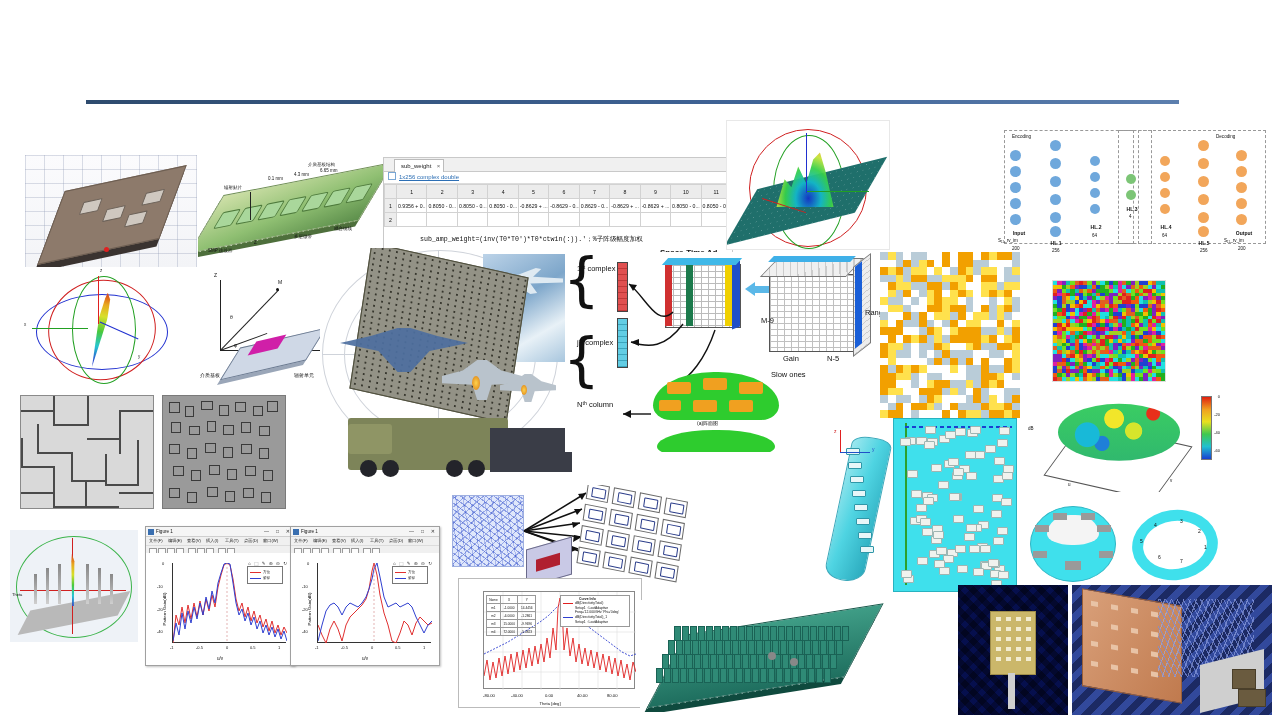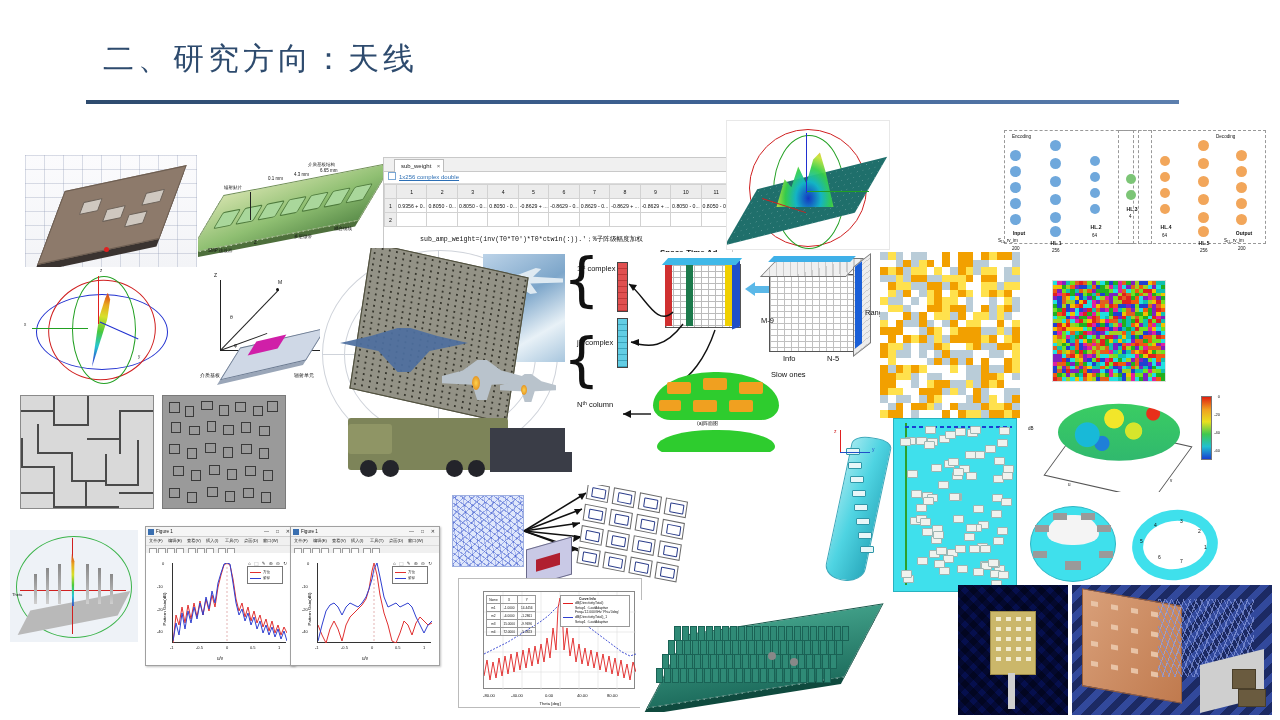--- a/index.html
+++ b/index.html
@@ -279,23 +279,20 @@
     background:repeating-linear-gradient(60deg,rgba(120,140,220,.75) 0 1px,transparent 1px 5px),
                repeating-linear-gradient(110deg,rgba(160,175,230,.6) 0 1px,transparent 1px 6px);}
   .photoB .conn{position:absolute;left:128px;top:72px;width:64px;height:48px;background:#cfcfcf;transform:skewY(-14deg);}
   .photoB .box{position:absolute;background:#6a5b3f;border:1px solid #4a3f2a;}
 </style>
 </head>
 <body>
 
 <div class="slide">
 
-  <div class="title-wrap">
-    <div class="slide-title">二、研究方向：天线</div>
-  </div>
   <div class="title-rule"></div>
 
   <div class="fig cad1">
     <div class="grid"></div>
     <div class="slab">
       <div class="slot" style="left:24px;top:14px;"></div>
       <div class="slot" style="left:52px;top:26px;"></div>
       <div class="slot" style="left:78px;top:36px;"></div>
       <div class="slot" style="left:88px;top:18px;"></div>
     </div>
@@ -608,21 +605,21 @@
     <div style="position:absolute;left:204px;top:22px;width:84px;height:76px;background:#fff;border:1px solid #555;
          background-image:linear-gradient(#c0c0c0 1px,transparent 1px),linear-gradient(90deg,#c0c0c0 1px,transparent 1px);
          background-size:7px 6px;"></div>
     <div style="position:absolute;left:204px;top:6px;width:84px;height:17px;background:#f0f0f0;border:1px solid #777;transform:skewX(-44deg);
          background-image:repeating-linear-gradient(45deg,#ccc 0 1px,transparent 1px 5px);"></div>
     <div style="position:absolute;left:288px;top:8px;width:16px;height:88px;background:#ededed;border:1px solid #777;transform:skewY(-38deg);
          background-image:repeating-linear-gradient(0deg,#ccc 0 1px,transparent 1px 6px);"></div>
     <div style="position:absolute;left:290px;top:12px;width:7px;height:82px;background:#1a5fd8;transform:skewY(-38deg);"></div>
     <div style="position:absolute;left:206px;top:4px;width:82px;height:6px;background:#3fb0e8;transform:skewX(-44deg);"></div>
     <div class="lb" style="left:196px;top:64px;">M-9</div>
-    <div class="lb" style="left:218px;top:102px;">Info</div>
+    <div class="lb" style="left:218px;top:102px;">Gain</div>
     <div class="lb" style="left:262px;top:102px;">N-5</div>
     <div class="lb" style="left:300px;top:56px;">Range</div>
     <div class="lb" style="left:206px;top:118px;">Slow ones</div>
 
     <svg width="360" height="200" style="position:absolute;left:0;top:0;pointer-events:none;">
       <path d="M108 60 C 92 76, 80 44, 64 32" stroke="#111" stroke-width="1.4" fill="none"></path>
       <polygon points="64,32 72,33 68,39" fill="#111"></polygon>
       <path d="M118 72 C 100 96, 84 96, 66 90" stroke="#111" stroke-width="1.4" fill="none"></path>
       <polygon points="66,90 74,87 74,94" fill="#111"></polygon>
       <path d="M150 78 C 140 108, 124 126, 112 132" stroke="#111" stroke-width="1.4" fill="none"></path>

